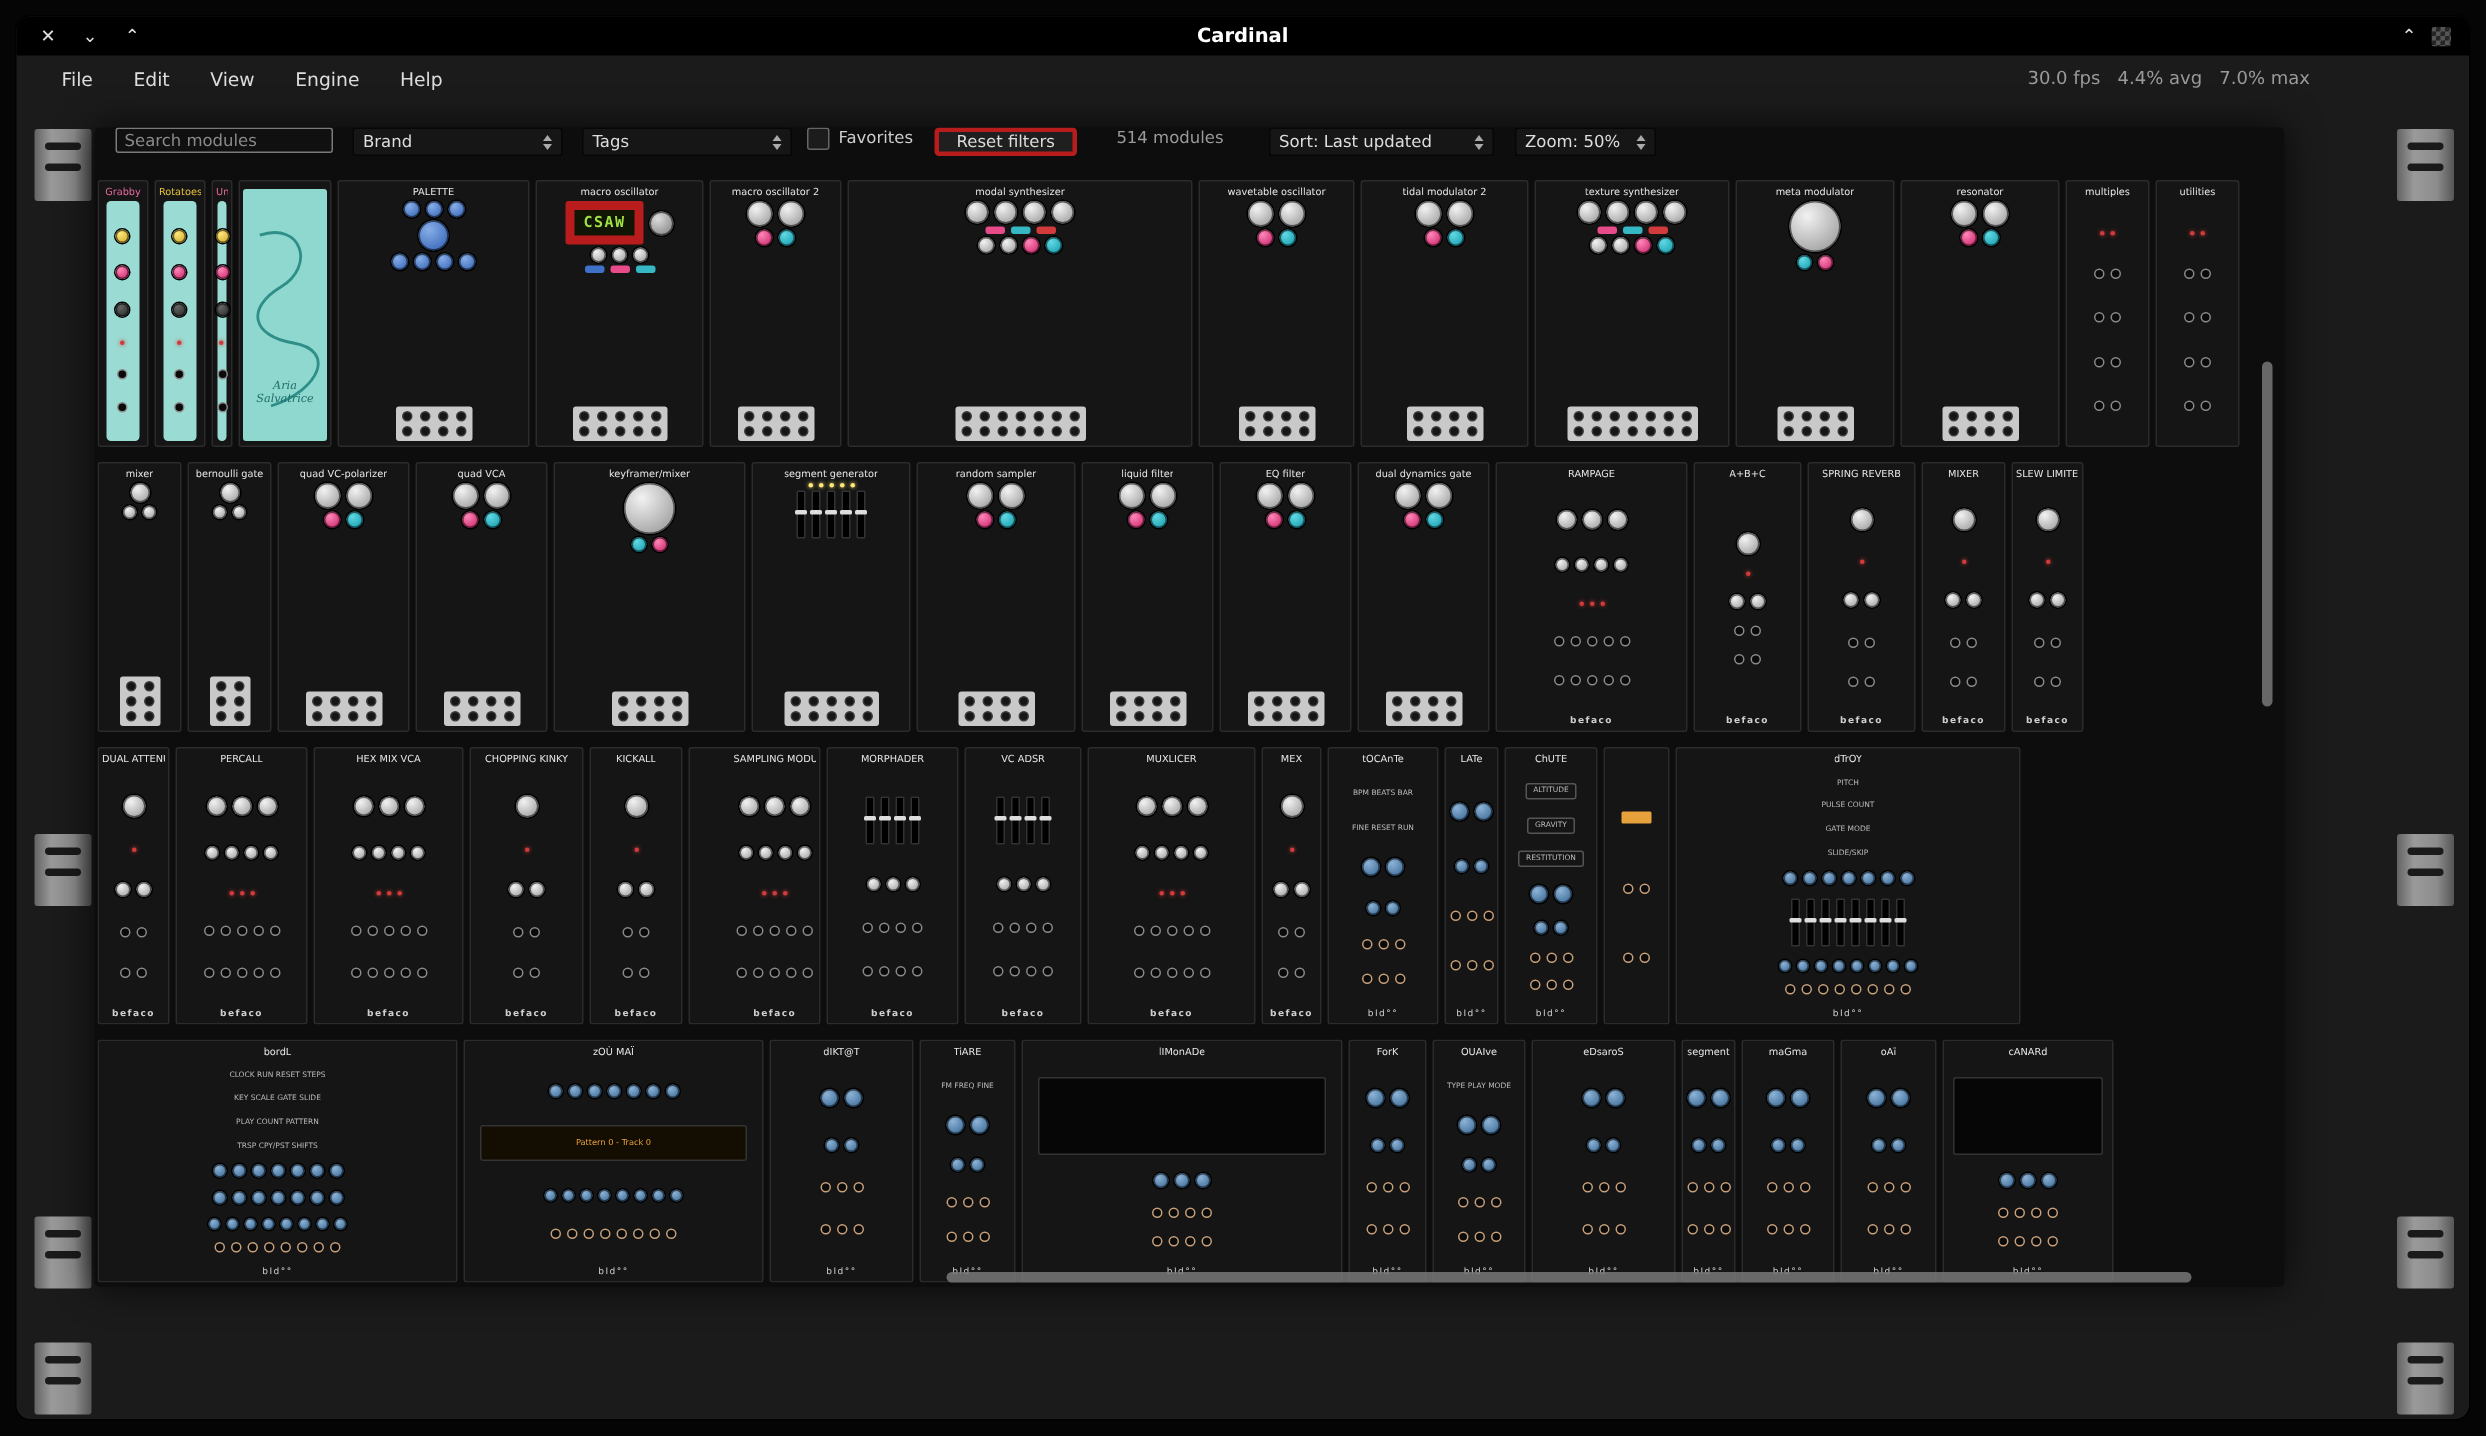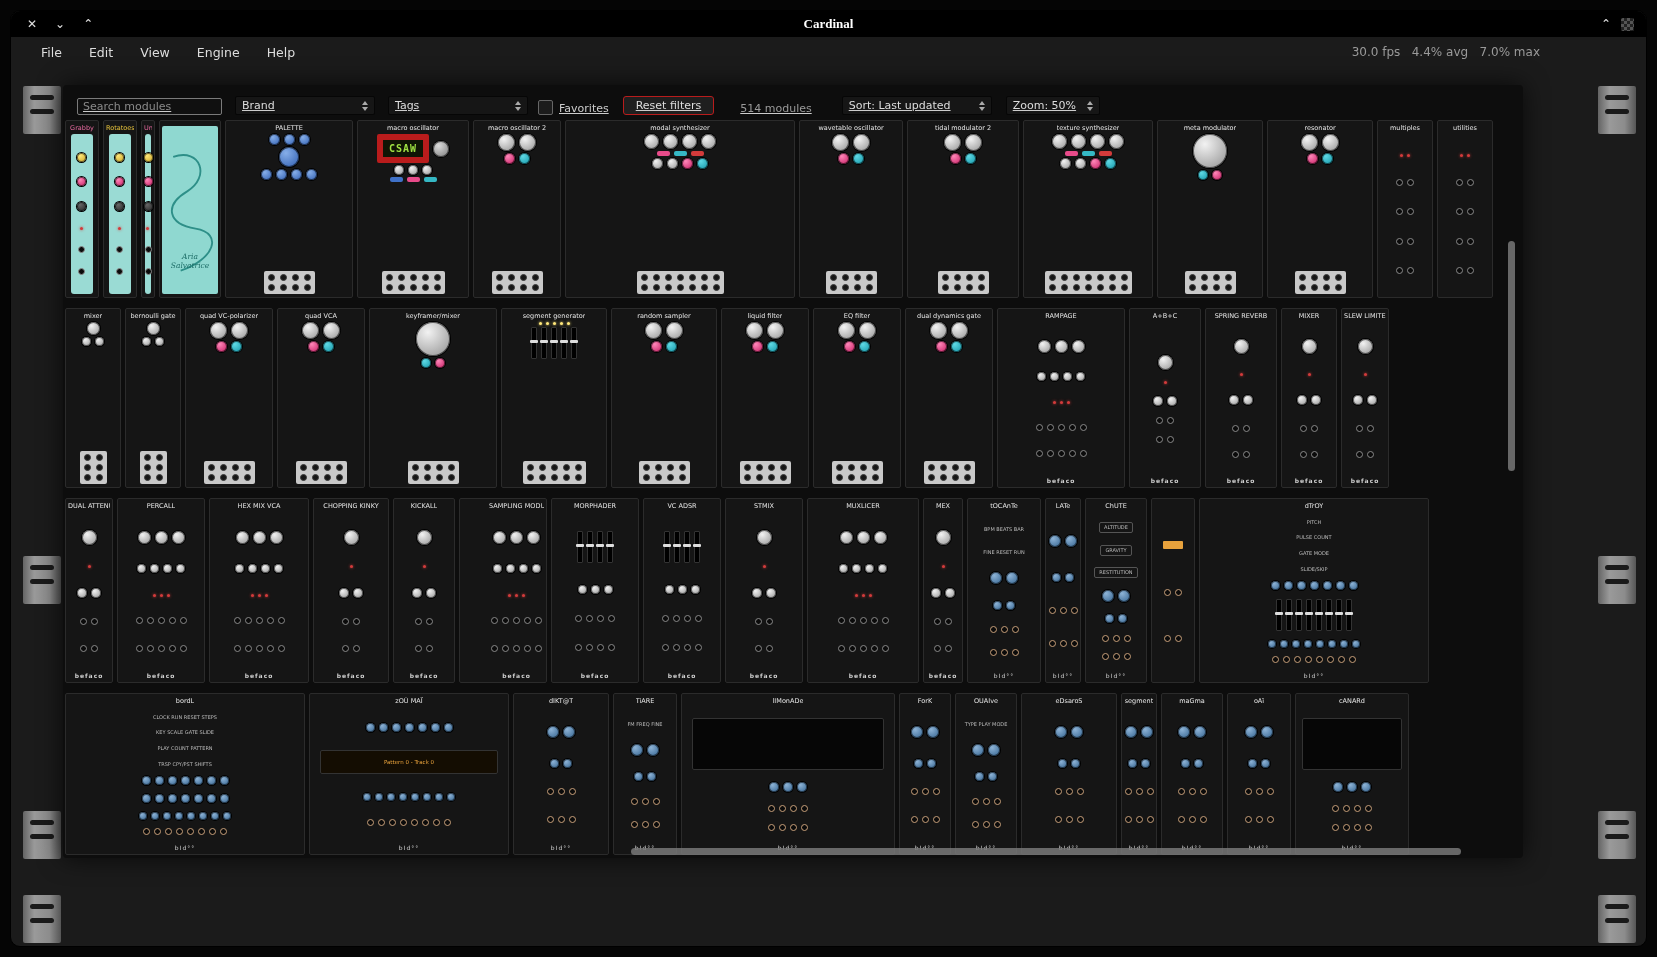--- a/index.html
+++ b/index.html
@@ -3,50 +3,50 @@
 <meta charset="utf-8">
 <title>Cardinal</title>
 <style>
   html,body{margin:0;padding:0;background:#050505;width:1657px;height:957px;overflow:hidden;
     font-family:"DejaVu Sans","Liberation Sans",sans-serif;}
   .window{position:absolute;inset:10px;background:#1b1b1b;border:1px solid #000;border-radius:10px;overflow:hidden;}
   
   .titlebar{height:26px;background:#000;display:flex;align-items:center;position:relative;}
   .tb-left{position:absolute;left:16px;display:flex;gap:18px;}
   .tbicon{color:#e0e0e0;font-size:12px;line-height:1;}
-  .tb-title{flex:1;text-align:center;color:#fff;font-size:13px;font-weight:bold;font-family:Liberation Serif, serif;}
+  .tb-title{flex:1;text-align:center;color:#fff;font-size:13px;font-weight:bold;}
   .tb-right{position:absolute;right:12px;display:flex;gap:10px;align-items:center;}
   .tblogo{width:13px;height:13px;background:#555;border-radius:2px;display:inline-block;
     background-image:linear-gradient(45deg,#222 25%,transparent 25%,transparent 75%,#222 75%),
                      linear-gradient(45deg,#222 25%,transparent 25%,transparent 75%,#222 75%);
     background-size:6px 6px;background-position:0 0,3px 3px;}
   
   .menubar{height:30px;display:flex;align-items:center;gap:27px;padding-left:30px;color:#ddd;font-size:12.5px;position:relative;}
   .menu-item{cursor:default;}
   .menu-stats{position:absolute;right:106px;color:#9a9a9a;font-size:12px;white-space:pre;}
   
   .rail{position:absolute;width:38px;height:48px;border-radius:2px;
     background:linear-gradient(90deg,#646464,#9a9a9a 30%,#8c8c8c 70%,#565656);}
   .rail .slot{height:5px;background:#1a1a1a;border-radius:3px;margin:9px 7px 0;}
   
   .browser{position:absolute;left:52px;top:74px;width:1460px;bottom:88px;background:#0d0d0d;
     border-radius:4px;overflow:hidden;box-shadow:0 0 25px rgba(0,0,0,.7);}
-  .filterbar{height:30px;display:flex;align-items:flex-end;font-size:11px;color:#ccc;text-decoration:underline;}
+  .filterbar{height:30px;display:flex;align-items:flex-start;font-size:11px;color:#ccc;}
   .search{margin-left:14px;width:145px;height:17px;background:#101010;border:1px solid #7a7a7a;border-radius:2px;
     color:#ddd;font-size:11px;padding:0 5px;box-sizing:border-box;font-family:inherit;outline:none;}
   .search::placeholder{color:#8a8a8a;}
   .dropdown{height:19px;background:#161616;border:1px solid #060606;border-radius:2px;display:flex;align-items:center;
     justify-content:space-between;padding:0 6px;box-sizing:border-box;color:#ddd;}
   .ud{display:flex;flex-direction:column;gap:2px;margin-left:8px;}
   .ud i{width:0;height:0;border-left:3.5px solid transparent;border-right:3.5px solid transparent;display:block;}
   .ud .up{border-bottom:4px solid #aaa;}
   .ud .dn{border-top:4px solid #aaa;}
   .checkbox{width:13px;height:13px;background:#1c1c1c;border:1px solid #666;border-radius:2px;margin-left:10px;flex:none;}
   .fav-label{margin-left:6px;}
-  .resetbtn{height:19px;background:#1f1f1f;border:1px solid #b91c1c;border-radius:3px;color:#ddd;font-size:11px;
+  .resetbtn{height:19px;background:#1f1f1f;border:3px solid #b91c1c;border-radius:3px;color:#ddd;font-size:11px;
     padding:0 12px;margin-left:14px;font-family:inherit;}
   .count{color:#9a9a9a;margin-left:26px;}
   
   .grid{padding:5px 0 0 2px;}
   .mrow{display:flex;gap:4px;align-items:stretch;margin-bottom:10px;overflow:hidden;}
   .module{background:#151515;border:1px solid #2b2b2b;border-radius:2px;display:flex;flex-direction:column;
     align-items:center;padding:3px 2px;box-sizing:border-box;flex:0 0 auto;overflow:hidden;gap:2px;}
   .mtitle{font-size:6.5px;line-height:8px;color:#e6e6e6;white-space:nowrap;max-width:100%;overflow:hidden;}
   .mbody{flex:1;width:100%;display:flex;flex-direction:column;justify-content:space-evenly;align-items:center;gap:2px;min-height:0;}
   .mfoot{font-size:6px;color:#cfcfcf;letter-spacing:1px;white-space:nowrap;}
@@ -1226,44 +1226,20 @@
               </div>
               <div class="drow">
                 <span class="jack"></span>
                 <span class="jack"></span>
                 <span class="jack"></span>
                 <span class="jack"></span>
               </div>
             </div>
             <div class="mfoot bef">befaco</div>
           </div>
-          <div class="module kind-befaco" style="width: 78px;">
-            <div class="mtitle">STMIX</div>
-            <div class="mbody">
-              <div class="drow">
-                <span class="knob" style="width:15px;height:15px;background:radial-gradient(circle at 35% 30%, #f2f2f2, #8f8f8f)"></span>
-              </div>
-              <div class="drow">
-                <span class="led" style="background:#d23b3b;box-shadow:0 0 3px #d23b3b"></span>
-              </div>
-              <div class="drow">
-                <span class="knob" style="width:10px;height:10px;background:radial-gradient(circle at 35% 30%, #f2f2f2, #8f8f8f)"></span>
-                <span class="knob" style="width:10px;height:10px;background:radial-gradient(circle at 35% 30%, #f2f2f2, #8f8f8f)"></span>
-              </div>
-              <div class="drow">
-                <span class="jack"></span>
-                <span class="jack"></span>
-              </div>
-              <div class="drow">
-                <span class="jack"></span>
-                <span class="jack"></span>
-              </div>
-            </div>
-            <div class="mfoot bef">befaco</div>
-          </div>
           <div class="module kind-befaco-wide" style="width: 112px;">
             <div class="mtitle">MUXLICER</div>
             <div class="mbody">
               <div class="drow">
                 <span class="knob" style="width:13px;height:13px;background:radial-gradient(circle at 35% 30%, #f2f2f2, #8f8f8f)"></span>
                 <span class="knob" style="width:13px;height:13px;background:radial-gradient(circle at 35% 30%, #f2f2f2, #8f8f8f)"></span>
                 <span class="knob" style="width:13px;height:13px;background:radial-gradient(circle at 35% 30%, #f2f2f2, #8f8f8f)"></span>
               </div>
               <div class="drow">
                 <span class="knob" style="width:9px;height:9px;background:radial-gradient(circle at 35% 30%, #f2f2f2, #8f8f8f)"></span>

